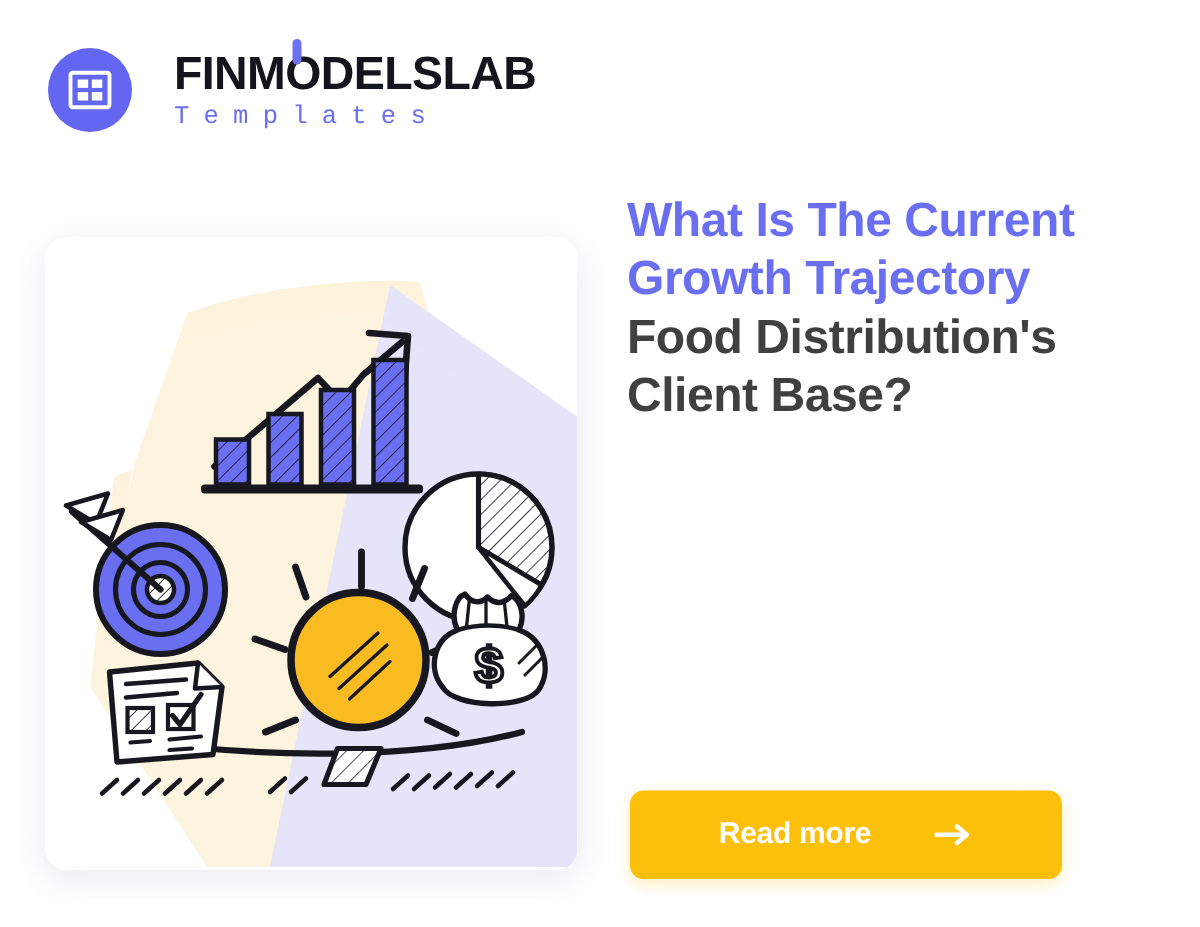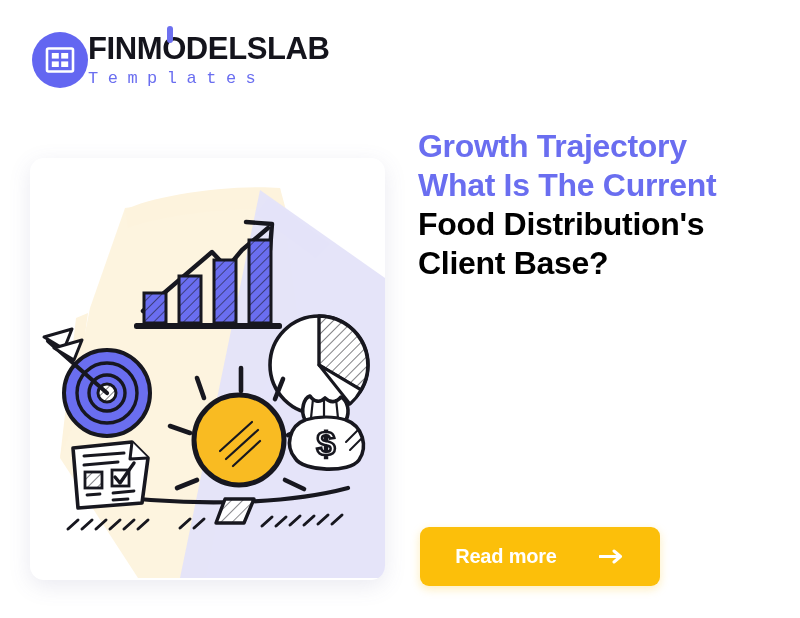--- a/index.html
+++ b/index.html
@@ -14,21 +14,21 @@
     overflow: hidden;
     position: relative;
   }
 
   
   .brand {
     position: absolute;
     left: 32px;
     top: 32px;
     display: flex;
-    gap: 0;
+    gap: 28px;
   }
   .brand-mark {
     width: 56px;
     height: 56px;
     border-radius: 50%;
     background: #6366f1;
     display: flex;
     align-items: center;
     justify-content: center;
     flex: none;
@@ -92,28 +92,28 @@
     width: 360px;
   }
   .headline {
     margin: 0;
     font-size: 32px;
     line-height: 39px;
     font-weight: bold;
     letter-spacing: -0.3px;
   }
   .headline .accent { color: #6a6ef0; display: block; }
-  .headline .main   { color: #000000; display: block; }
+  .headline .main   { color: #404040; display: block; }
 
   
   .cta {
     position: absolute;
     left: 420px;
     top: 527px;
-    width: 240px;
+    width: 288px;
     height: 59px;
     border: none;
     border-radius: 9px;
     background: #fcbf0a;
     color: #ffffff;
     font-family: "Liberation Sans", sans-serif;
     font-size: 20px;
     font-weight: bold;
     letter-spacing: -0.2px;
     display: flex;
@@ -275,22 +275,22 @@
       <g stroke="#17171f" stroke-width="2" stroke-linecap="round">
         <line x1="316" y1="284" x2="328" y2="272"></line>
         <line x1="320" y1="292" x2="331" y2="281"></line>
       </g>
     </g>
   </svg>
 </div>
 
 <div class="content">
   <h1 class="headline">
+    <span class="accent">What Is The Current</span>
     <span class="accent">Growth Trajectory</span>
-    <span class="accent">What Is The Current</span>
     <span class="main">Food Distribution's</span>
     <span class="main">Client Base?</span>
   </h1>
 </div>
 
 <button class="cta">
   <span>Read more</span>
   <span class="cta-arrow">
     <svg width="26" height="15" viewBox="0 0 26 15" aria-hidden="true">
       <line x1="1" y1="7.5" x2="20" y2="7.5" stroke="#ffffff" stroke-width="3" stroke-linecap="round"></line>

